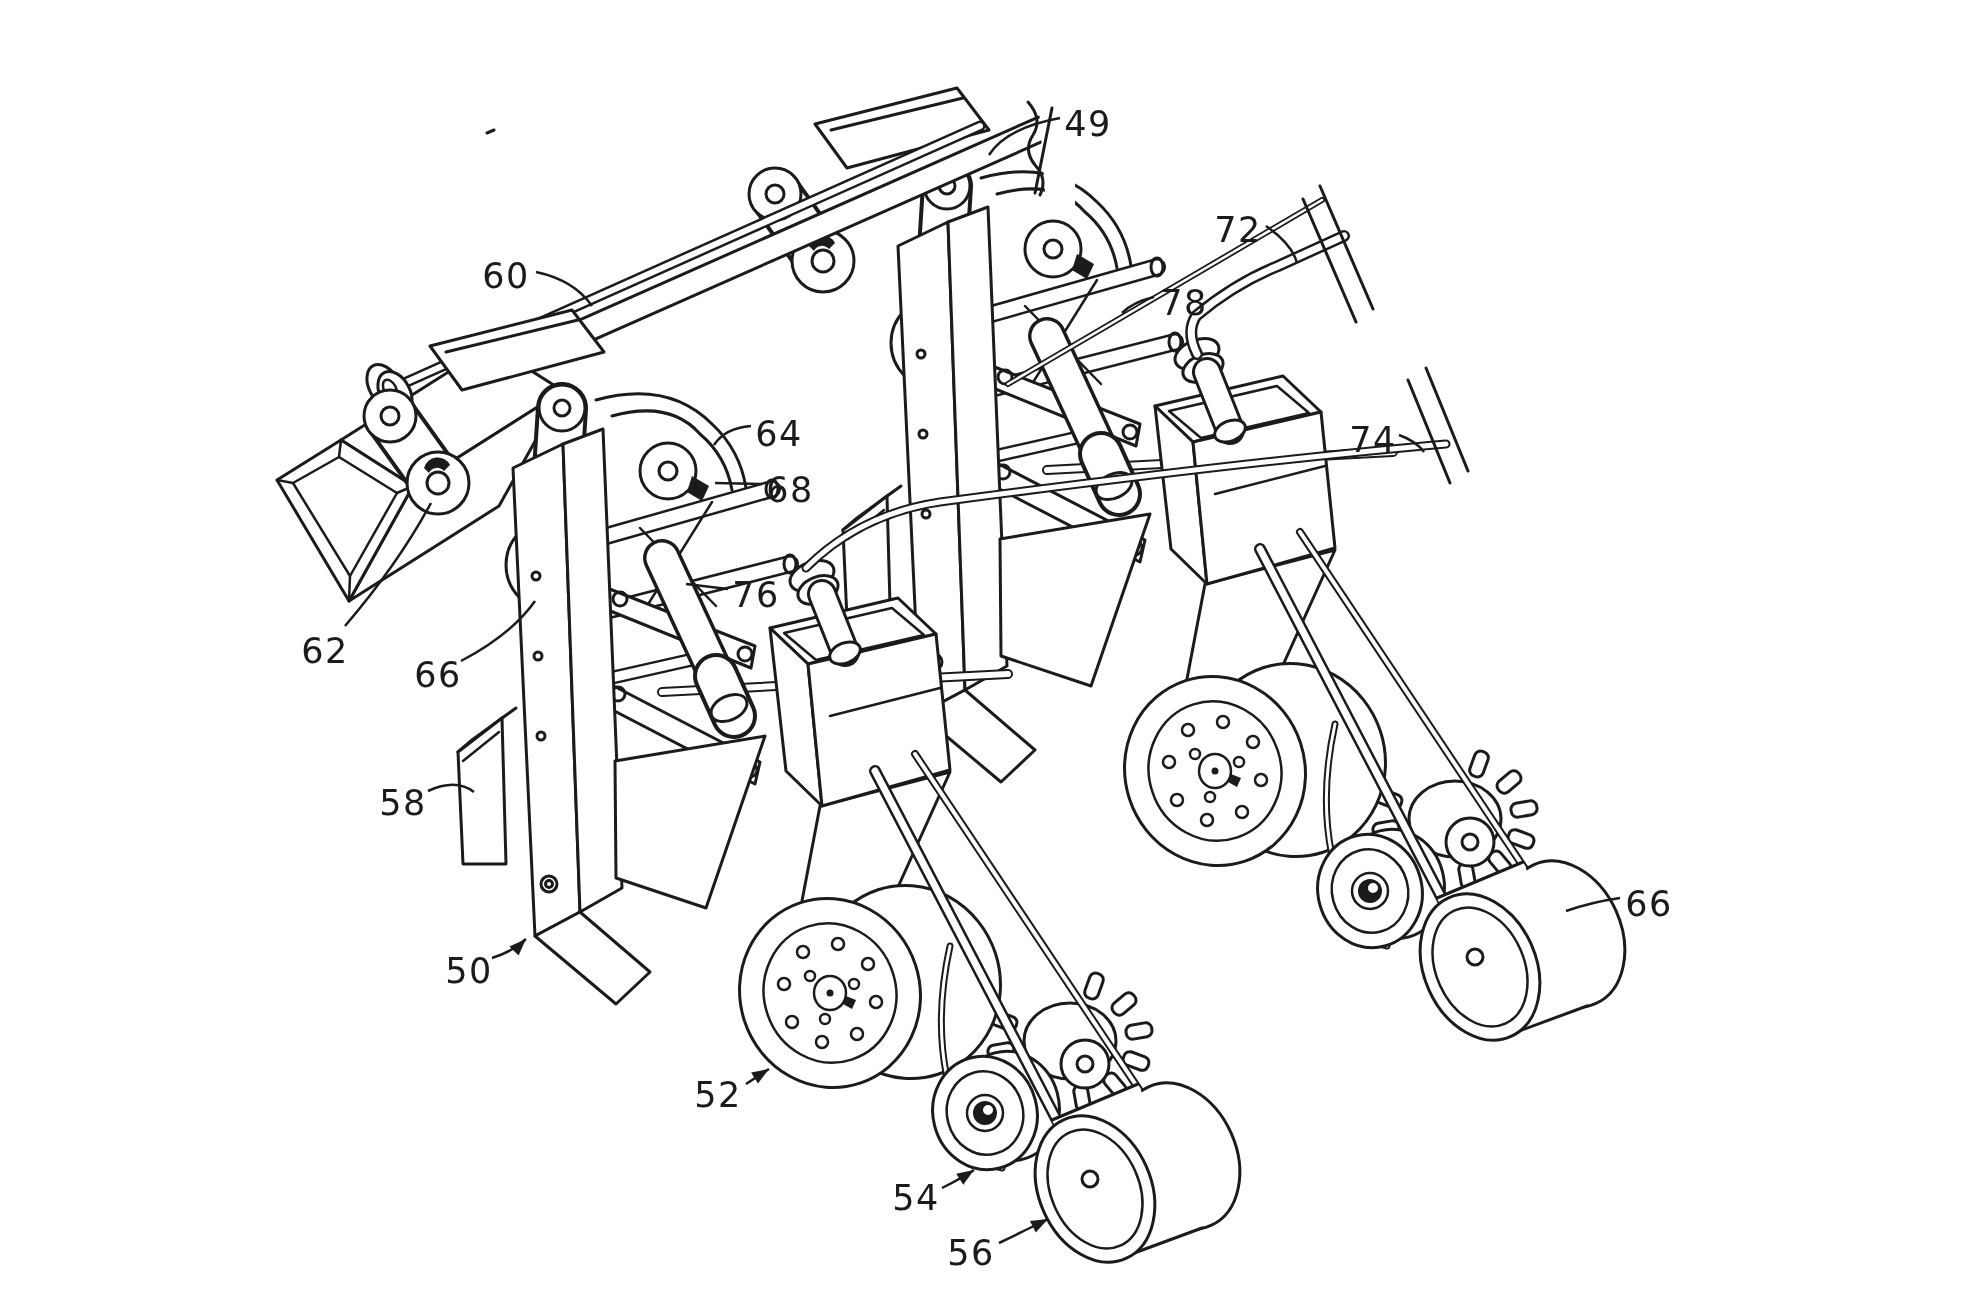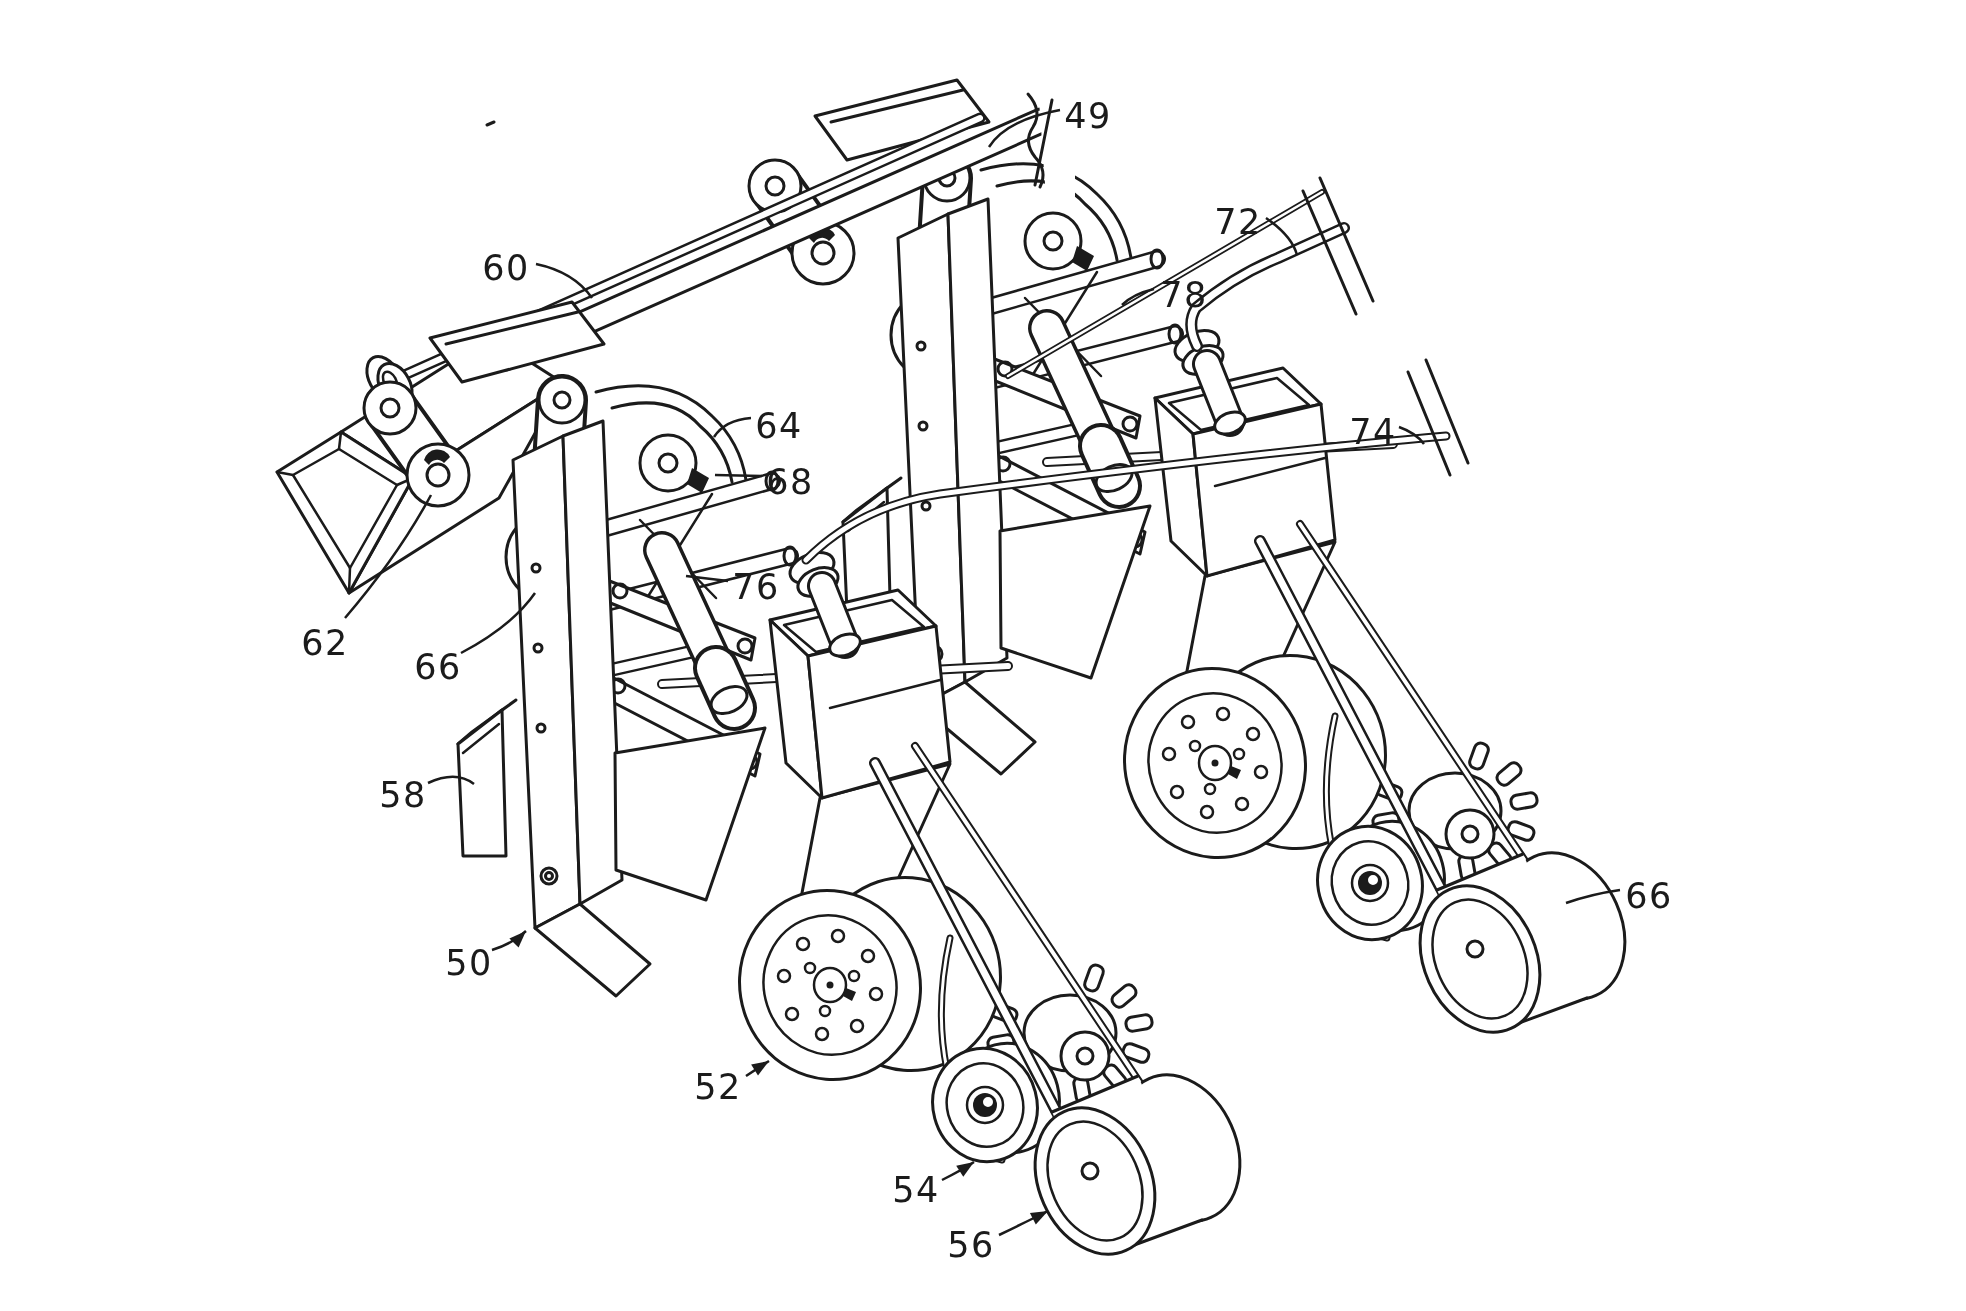--- a/index.html
+++ b/index.html
@@ -1,17 +1,17 @@
 <!DOCTYPE html>
 <html><head>
 <meta charset="utf-8">
 <style>
   html,body{margin:0;padding:0;background:#ffffff;}
   body{width:1966px;height:1311px;position:relative;font-family:"DejaVu Sans",sans-serif;}
-  #stage{position:absolute;left:0;top:8px;width:1966px;height:1022px;background:#ffffff;}
+  #stage{position:absolute;left:0;top:16px;width:1966px;height:1022px;background:#ffffff;}
   svg{display:block;}
   .ref-text{font-family:"DejaVu Sans",sans-serif;font-size:35px;letter-spacing:1.5px;}
 </style>
 </head>
 <body>
 
 <div id="stage">
 <svg width="1966" height="1311" viewBox="0 0 1966 1311">
   <defs>
 

